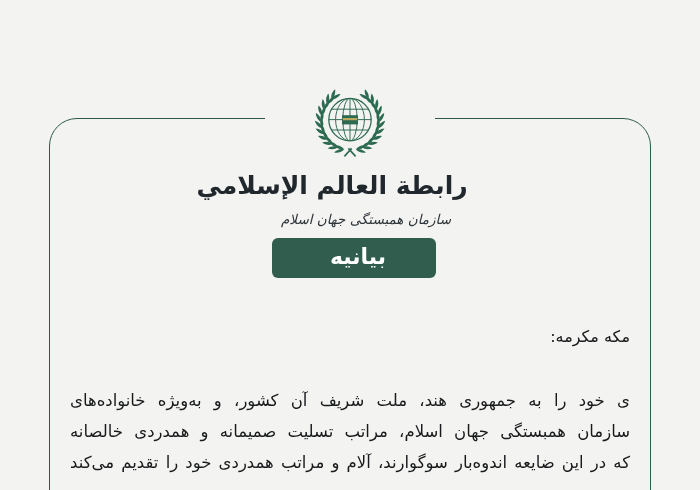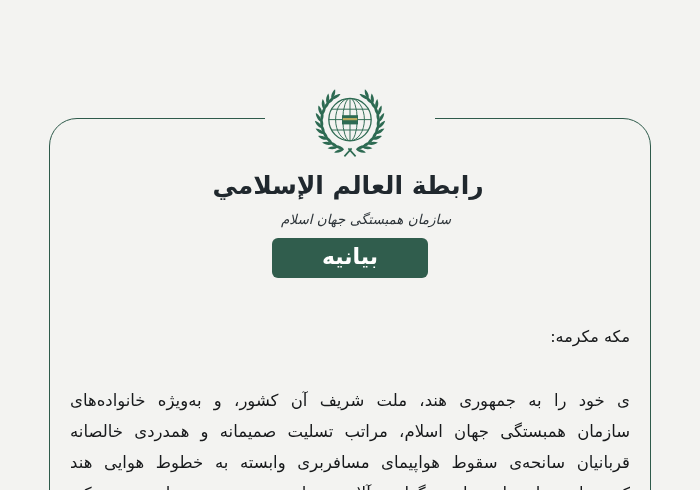--- a/index.html
+++ b/index.html
@@ -22,32 +22,32 @@
     border:1.4px solid var(--green);border-radius:28px;
     background:var(--page_bg);
   }
   .logo-patch{
     position:absolute;left:265px;top:80px;width:170px;height:88px;
     background:var(--page_bg);
     display:flex;align-items:flex-start;justify-content:center;
   }
   .logo-patch svg{display:block;margin-top:6px;overflow:visible;}
   .arabic-title{
-    position:absolute;left:16px;top:170px;width:664px;
+    position:absolute;left:0;top:170px;width:664px;
     text-align:center;font-weight:bold;font-size:25px;line-height:1.3;
     color:var(--ink);
   }
   .subtitle{
     position:absolute;left:16px;top:211px;width:700px;
     text-align:center;font-size:13.5px;color:#2d3439;font-style:italic;
   }
   .banner{
     position:absolute;left:272px;top:238px;width:156px;height:40px;
     background:var(--banner);border-radius:6px;
-    display:flex;align-items:center;justify-content:center;
+    display:flex;align-items:center;justify-content:center;padding-left:8px;
   }
   .banner span{
     color:#ffffff;font-size:22px;font-weight:bold;line-height:1;
     padding-bottom:3px;
   }
   .location{
     position:absolute;left:70px;top:327px;width:560px;
     text-align:right;font-size:16px;font-weight:normal;color:var(--body_ink);
   }
   .paragraph{
@@ -151,17 +151,16 @@
 
   <div class="banner">
     <span>بیانیه</span>
   </div>
 
   <div class="location">مکه مکرمه:</div>
 
   <div class="paragraph">
       <div class="line">ی خود را به جمهوری هند، ملت شریف آن کشور، و به‌ویژه خانواده‌های</div>
       <div class="line">سازمان همبستگی جهان اسلام، مراتب تسلیت صمیمانه و همدردی خالصانه</div>
-      <div class="line">قربانیان سانحه‌ی سقوط هواپیمای مسافربری وابسته به خطوط هوایی هند</div>
       <div class="line">که در این ضایعه اندوه‌بار سوگوارند، آلام و مراتب همدردی خود را تقدیم می‌کند</div>
     </div>
 
 </div>
 
 </body></html>

